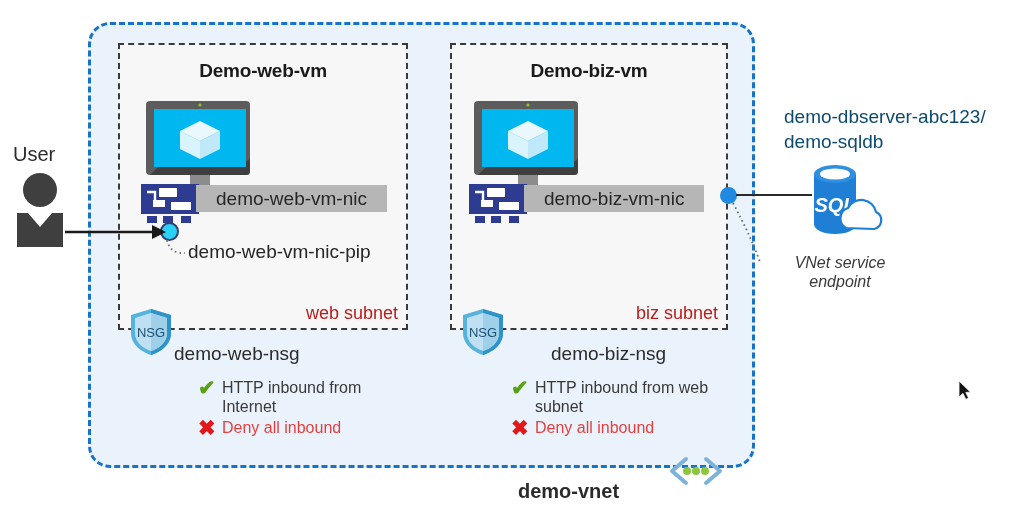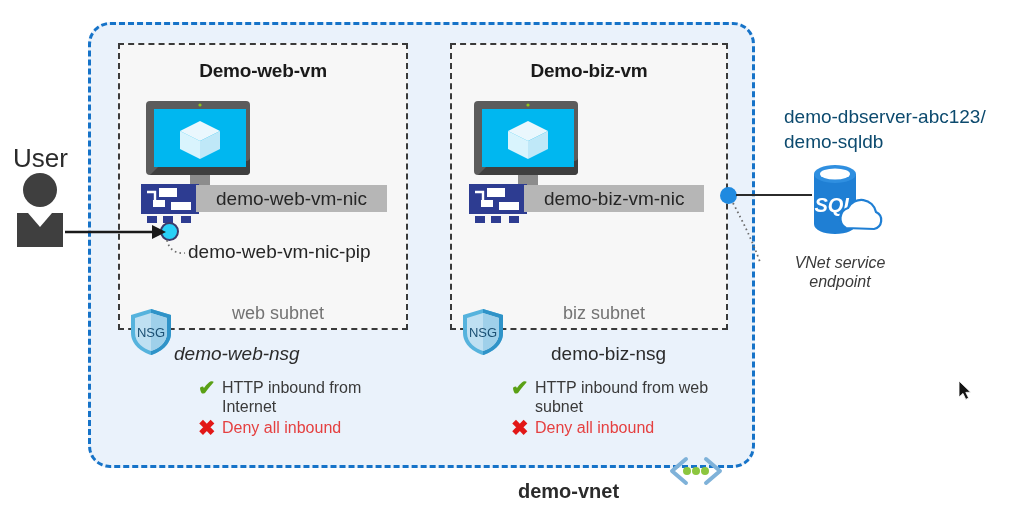--- a/index.html
+++ b/index.html
@@ -47,22 +47,22 @@
     font-weight: bold;
     color: #1a1a1a;
     letter-spacing: -0.2px;
     text-align: center;
   }
   #title-web { left: 118px; top: 60px; width: 290px; }
   #title-biz { left: 450px; top: 60px; width: 278px; }
 
   .subnet-name {
     font-size: 18px;
-    color: #737373;
-    text-align: center;
+    color: #b91c1c;
+    text-align: right;
   }
   #subnet-label-web { left: 158px; top: 303px; width: 240px; }
   #subnet-label-biz { left: 490px; top: 303px; width: 228px; }
 
   
   .vm-icon { width: 108px; height: 104px; }
   #vm-web { left: 146px; top: 97px; }
   #vm-biz { left: 474px; top: 97px; }
 
   
@@ -110,21 +110,21 @@
   
   .nsg-icon { width: 42px; height: 48px; text-align: center; }
   #nsg-web-icon { left: 130px; top: 308px; }
   #nsg-biz-icon { left: 462px; top: 308px; }
 
   .nsg-name {
     font-size: 19px;
     color: #2b2b2b;
     white-space: nowrap;
   }
-  #nsg-web-name { left: 174px; top: 343px; font-style: italic; }
+  #nsg-web-name { left: 174px; top: 343px; }
   #nsg-biz-name { left: 506px; top: 343px; margin-left: 45px; }
 
   .rule-list { width: 210px; }
   #rules-web { left: 198px; top: 378px; }
   #rules-biz { left: 511px; top: 378px; }
 
   .rule {
     display: flex;
     align-items: flex-start;
     margin-bottom: 2px;
@@ -141,21 +141,21 @@
   .rule-text {
     font-size: 16px;
     line-height: 19px;
     color: #3a3a3a;
   }
   .rule-text.deny-text { color: #e54040; }
 
   
   #user-label {
     left: 13px; top: 143px;
-    font-size: 26px;
+    font-size: 20px;
     color: #2b2b2b;
   }
   #user-icon { left: 15px; top: 173px; width: 50px; height: 74px; }
 
   
   #db-name {
     left: 784px; top: 104px;
     width: 230px;
     font-size: 19px;
     line-height: 25px;

